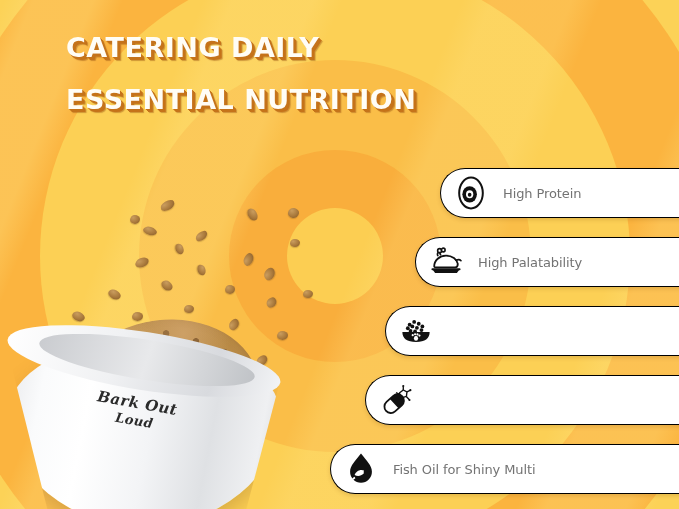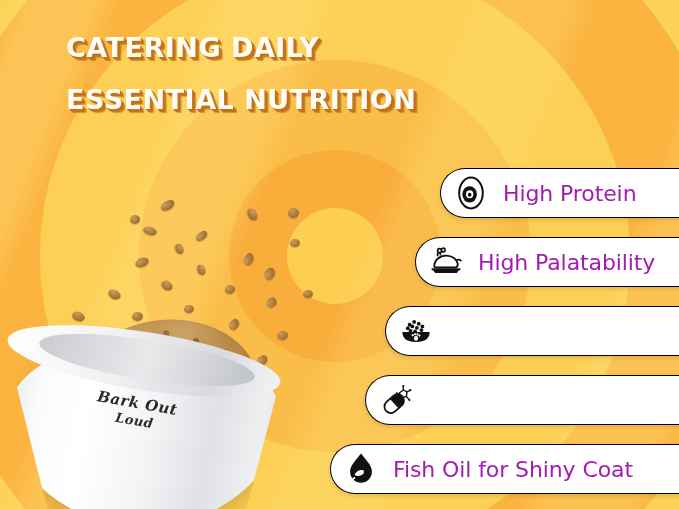--- a/index.html
+++ b/index.html
@@ -213,23 +213,23 @@
     width: 44px;
     min-width: 44px;
     height: 44px;
     margin-left: 8px;
     display: flex;
     align-items: center;
     justify-content: center;
   }
   .pill-label {
     font-family: "DejaVu Sans", sans-serif;
-    font-size: 22px;
+    font-size: 13px;
     font-weight: normal;
-    color: #a21caf;
+    color: #737373;
     white-space: nowrap;
     margin-left: 10px;
     letter-spacing: -0.1px;
   }
 </style>
 </head>
 <body>
 
 <div id="stage">
 
@@ -363,16 +363,16 @@
   </div>
 
   <div class="pill" id="pill-4" style="left:330px; top:444px; width:370px;">
     <span class="pill-icon">
       <svg viewBox="0 0 44 44" width="40" height="40" aria-hidden="true">
         <path d="M22 5c6 8 12 13 12 20a12 12 0 0 1-24 0C10 18 16 13 22 5z" fill="#111"></path>
         <path d="M25 27c-3 3-7 3.5-10 1.5 1-3 4-5.5 7.5-5.5 1.2 0 2 .2 2.5.5z" fill="#fff"></path>
         <path d="M15 30.5c-1.6.6-2.8 1.8-3 3.2 1.6.2 3-.5 3.8-1.6z" fill="#fff"></path>
       </svg>
     </span>
-    <span class="pill-label">Fish Oil for Shiny Coat</span>
+    <span class="pill-label">Fish Oil for Shiny Multi</span>
   </div>
 
 </div>
 
 </body></html>

